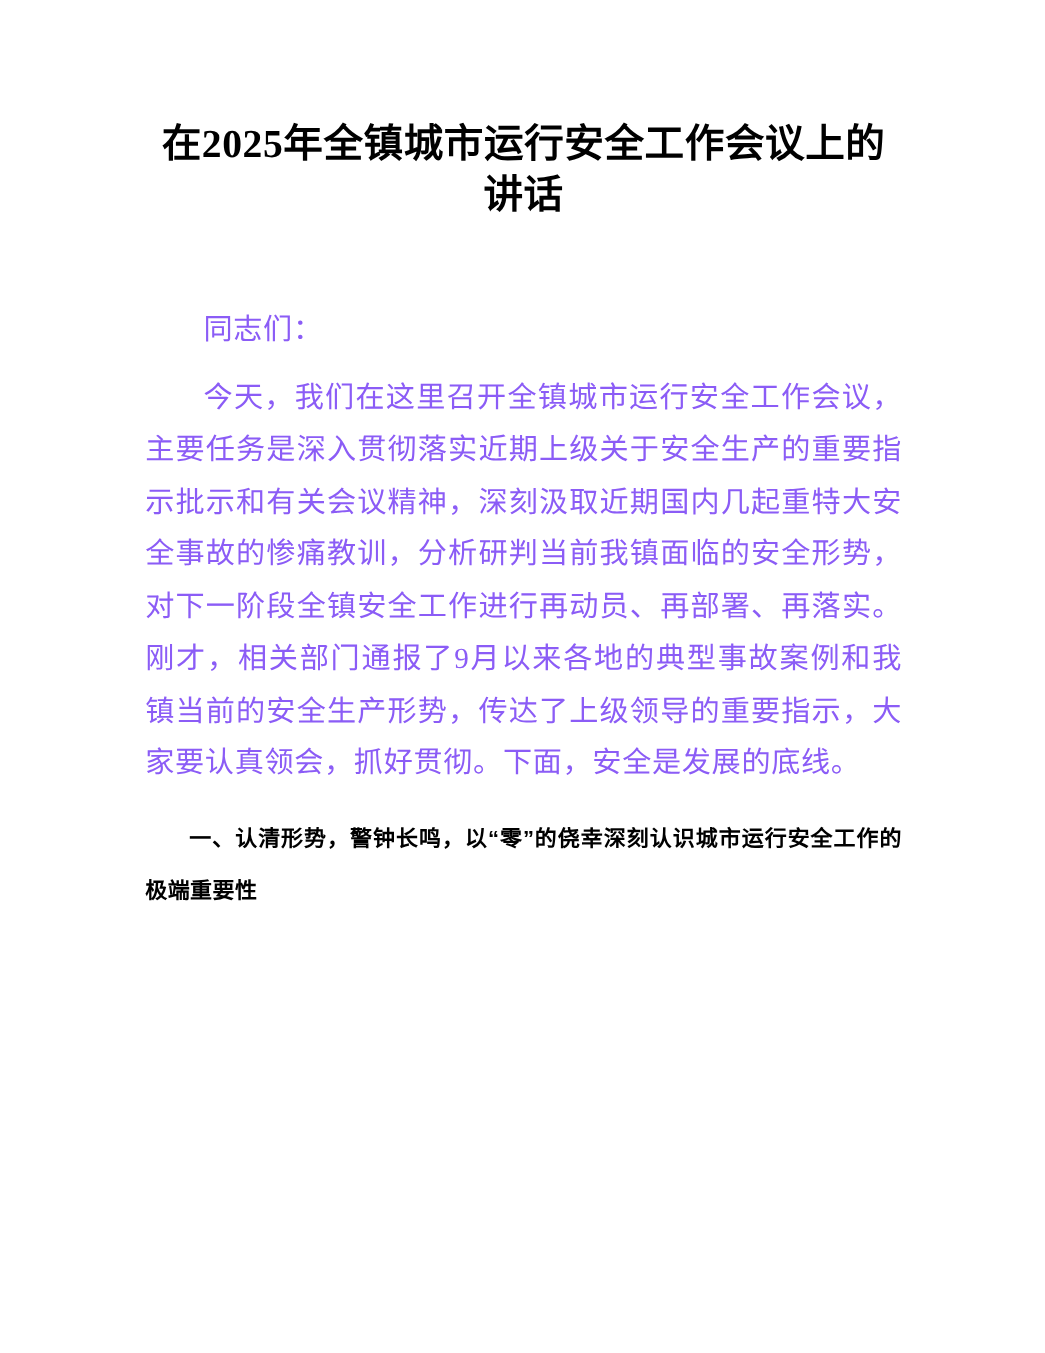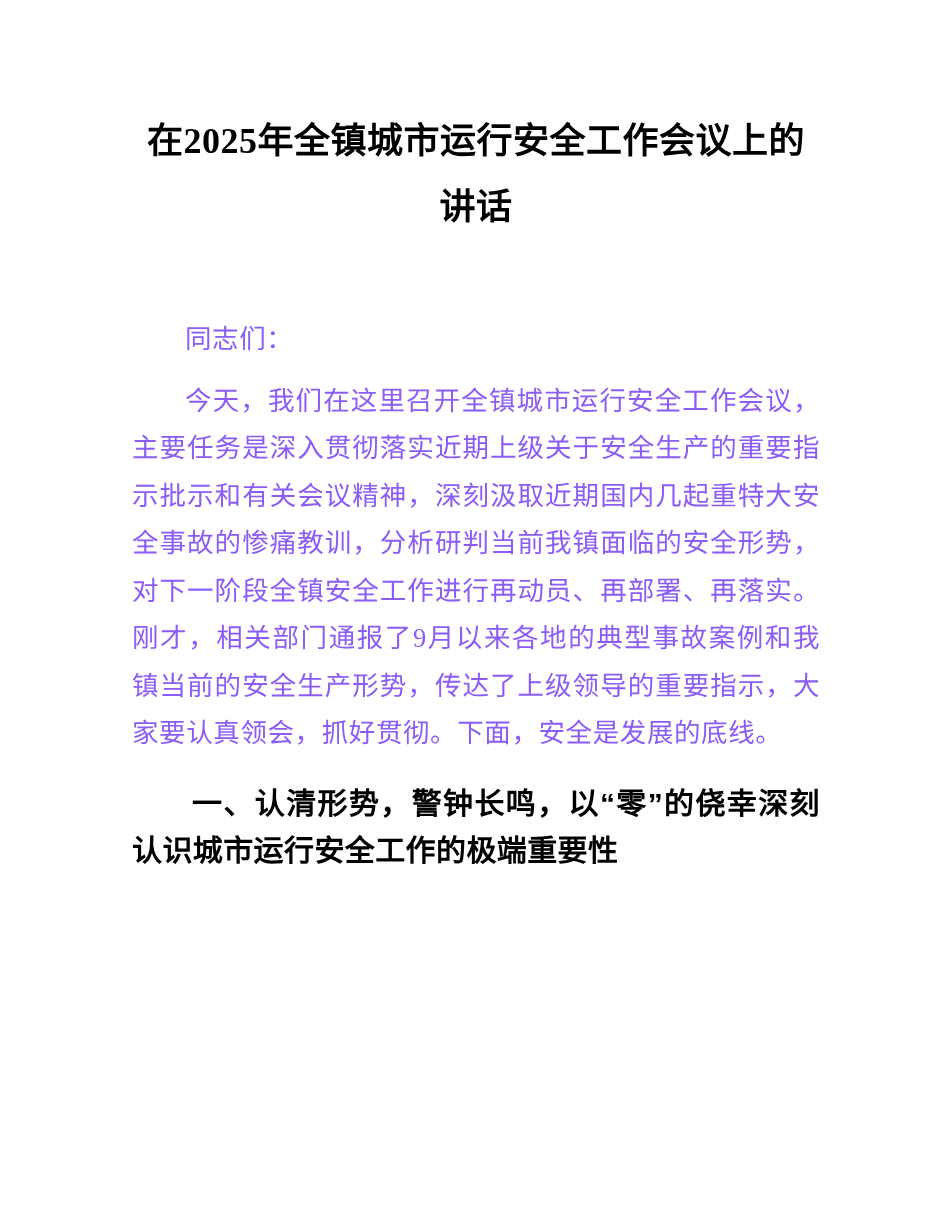--- a/index.html
+++ b/index.html
@@ -25,21 +25,21 @@
     left: 132px;
     top: 0;
     width: 688px;
   }
 
   
   .doc-title {
     font-family: "Liberation Serif", "DejaVu Serif", serif;
     font-weight: bold;
     font-size: 36px;
-    line-height: 66px;
+    line-height: 46px;
     color: #000000;
     text-align: center;
     margin: 0;
     padding-top: 108px;
     letter-spacing: 0.5px;
     white-space: normal;
   }
 
   
   .body-para {
@@ -66,21 +66,21 @@
 
   
   .para-gap {
     padding-top: 14px;
   }
 
   
   .section-heading {
     font-family: "Liberation Sans", "DejaVu Sans", sans-serif;
     font-weight: bold;
-    font-size: 30px;
+    font-size: 20px;
     line-height: 47px;
     color: #000000;
     text-align: justify;
     text-align-last: left;
     text-justify: inter-character;
     text-indent: 2em;
     margin: 0;
     padding-top: 22px;
     letter-spacing: 0.4px;
     word-break: break-all;

